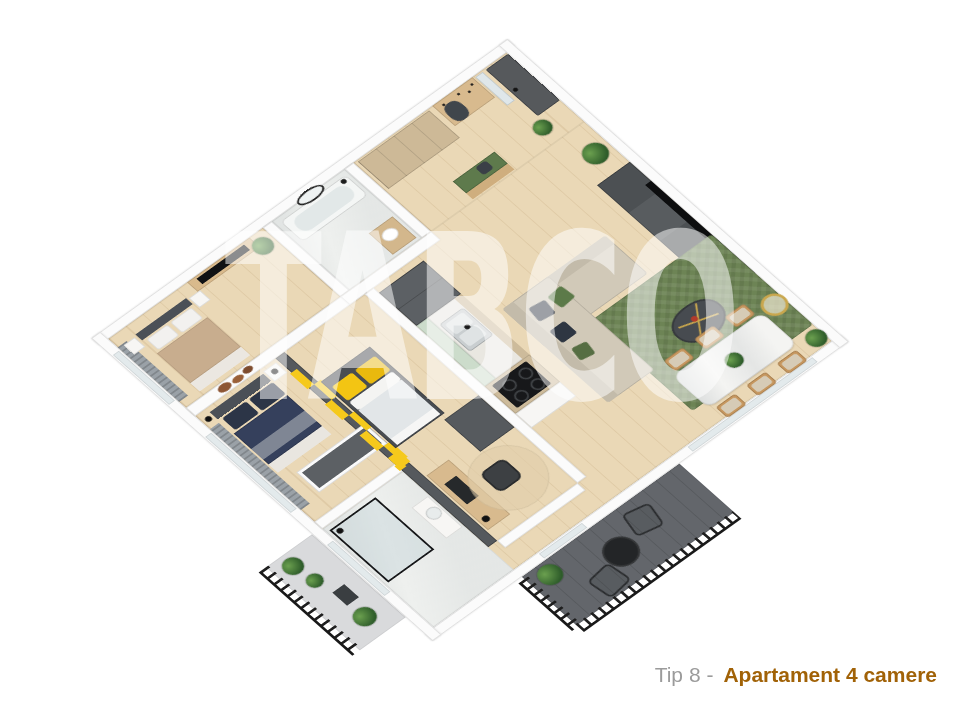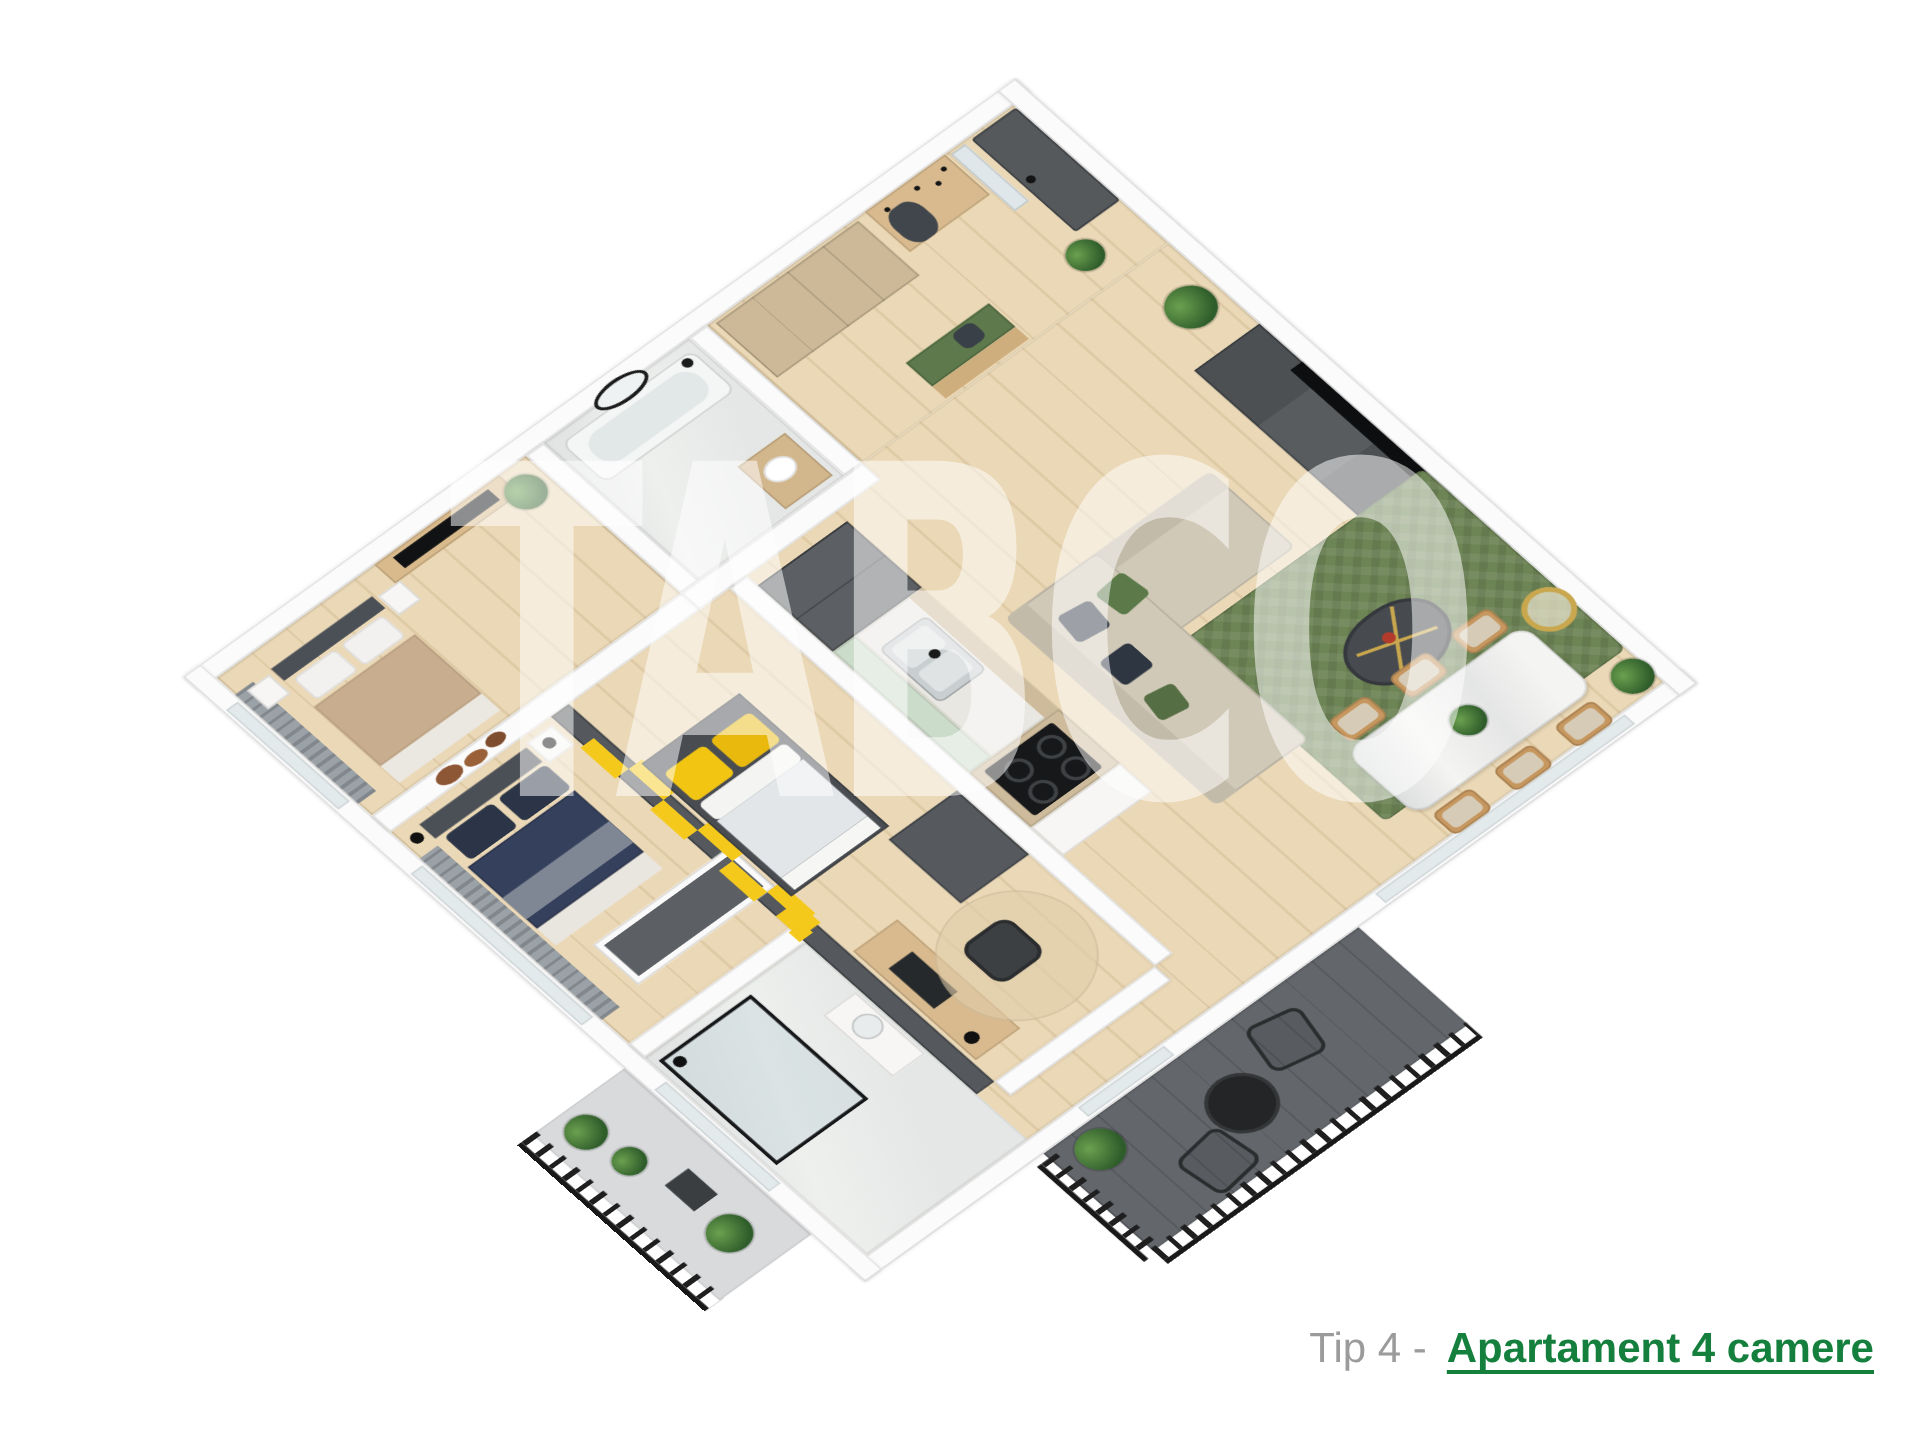--- a/index.html
+++ b/index.html
@@ -28,21 +28,21 @@
   .railh{background:repeating-linear-gradient(90deg,#1f1f1f 0 3px,rgba(255,255,255,0) 3px 10px);border-bottom:3px solid #191919;}
   .zig{background:repeating-linear-gradient(180deg,#f5c91c 0 26px,rgba(255,255,255,0) 26px 52px);}
   
   #watermark{position:absolute;left:0;right:0;top:205px;text-align:center;
     font-family:"DejaVu Sans",sans-serif;font-weight:bold;font-size:230px;line-height:1;
     color:rgba(255,255,255,0.52);letter-spacing:-6px;transform:scaleX(0.62);transform-origin:50% 50%;
     pointer-events:none;z-index:40;white-space:nowrap;}
   
   #caption{position:absolute;right:25px;top:663px;font-size:21px;z-index:50;white-space:nowrap;}
   #caption .pre{color:#9b9b9b;font-weight:400;margin-right:10px;}
-  #caption .ttl{color:#15803d;font-weight:bold;text-decoration:underline;text-decoration-thickness:2px;text-underline-offset:4px;}
+  #caption .ttl{color:#a16207;font-weight:bold;text-decoration-thickness:2px;text-underline-offset:4px;}
 </style>
 </head>
 <body>
 
 <div id="canvas">
 
   <div id="scene">
     <div id="plan">
 
       <div class="abs wood floor" style="left:12px;top:128px;width:536px;height:370px;"></div>
@@ -200,16 +200,16 @@
       <div class="abs" style="left:242px;top:522px;width:28px;height:28px;border:2px solid #2a2c2e;border-radius:6px;background:rgba(40,42,44,.18);transform:rotate(12deg);"></div>
       <div class="abs" style="left:166px;top:556px;width:28px;height:28px;border:2px solid #2a2c2e;border-radius:6px;background:rgba(40,42,44,.18);transform:rotate(-8deg);"></div>
       <div class="abs plant" style="left:130px;top:514px;width:26px;height:26px;"></div>
 
     </div>
   </div>
 
   <div id="watermark">TABCO</div>
 
   <div id="caption">
-    <span class="pre">Tip 4 -</span><span class="ttl">Apartament 4 camere</span>
+    <span class="pre">Tip 8 -</span><span class="ttl">Apartament 4 camere</span>
   </div>
 
 </div>
 
 </body></html>

